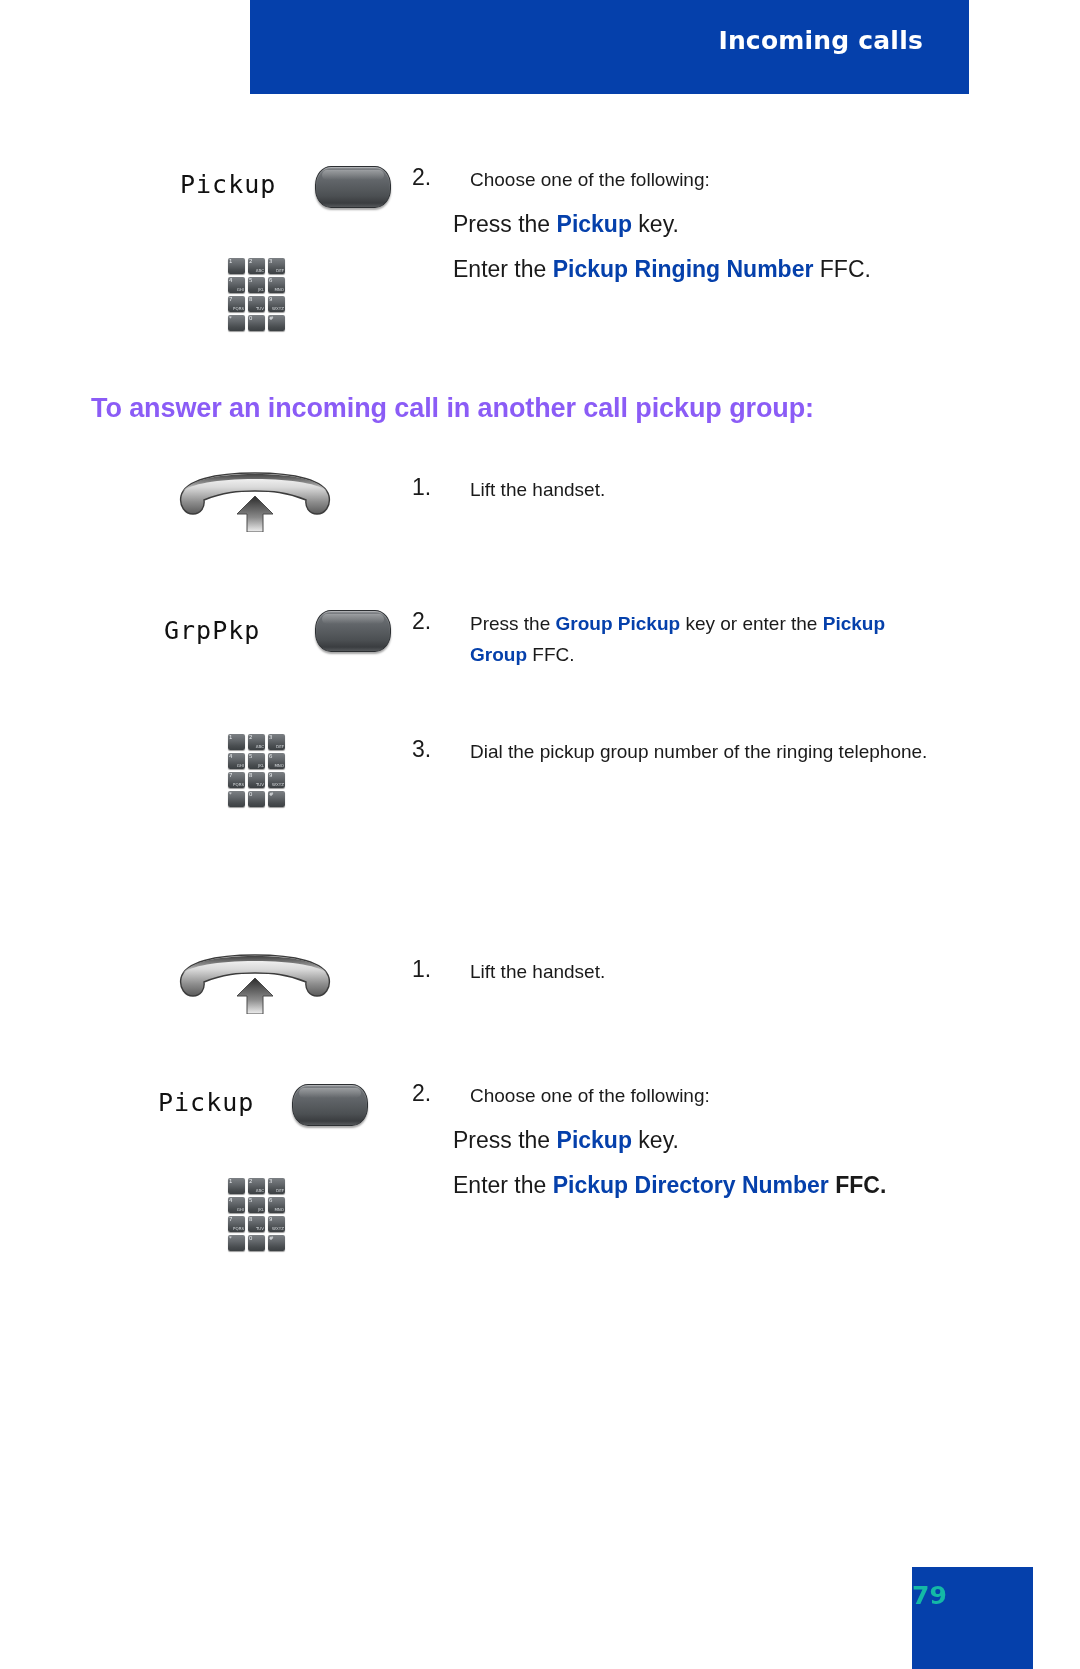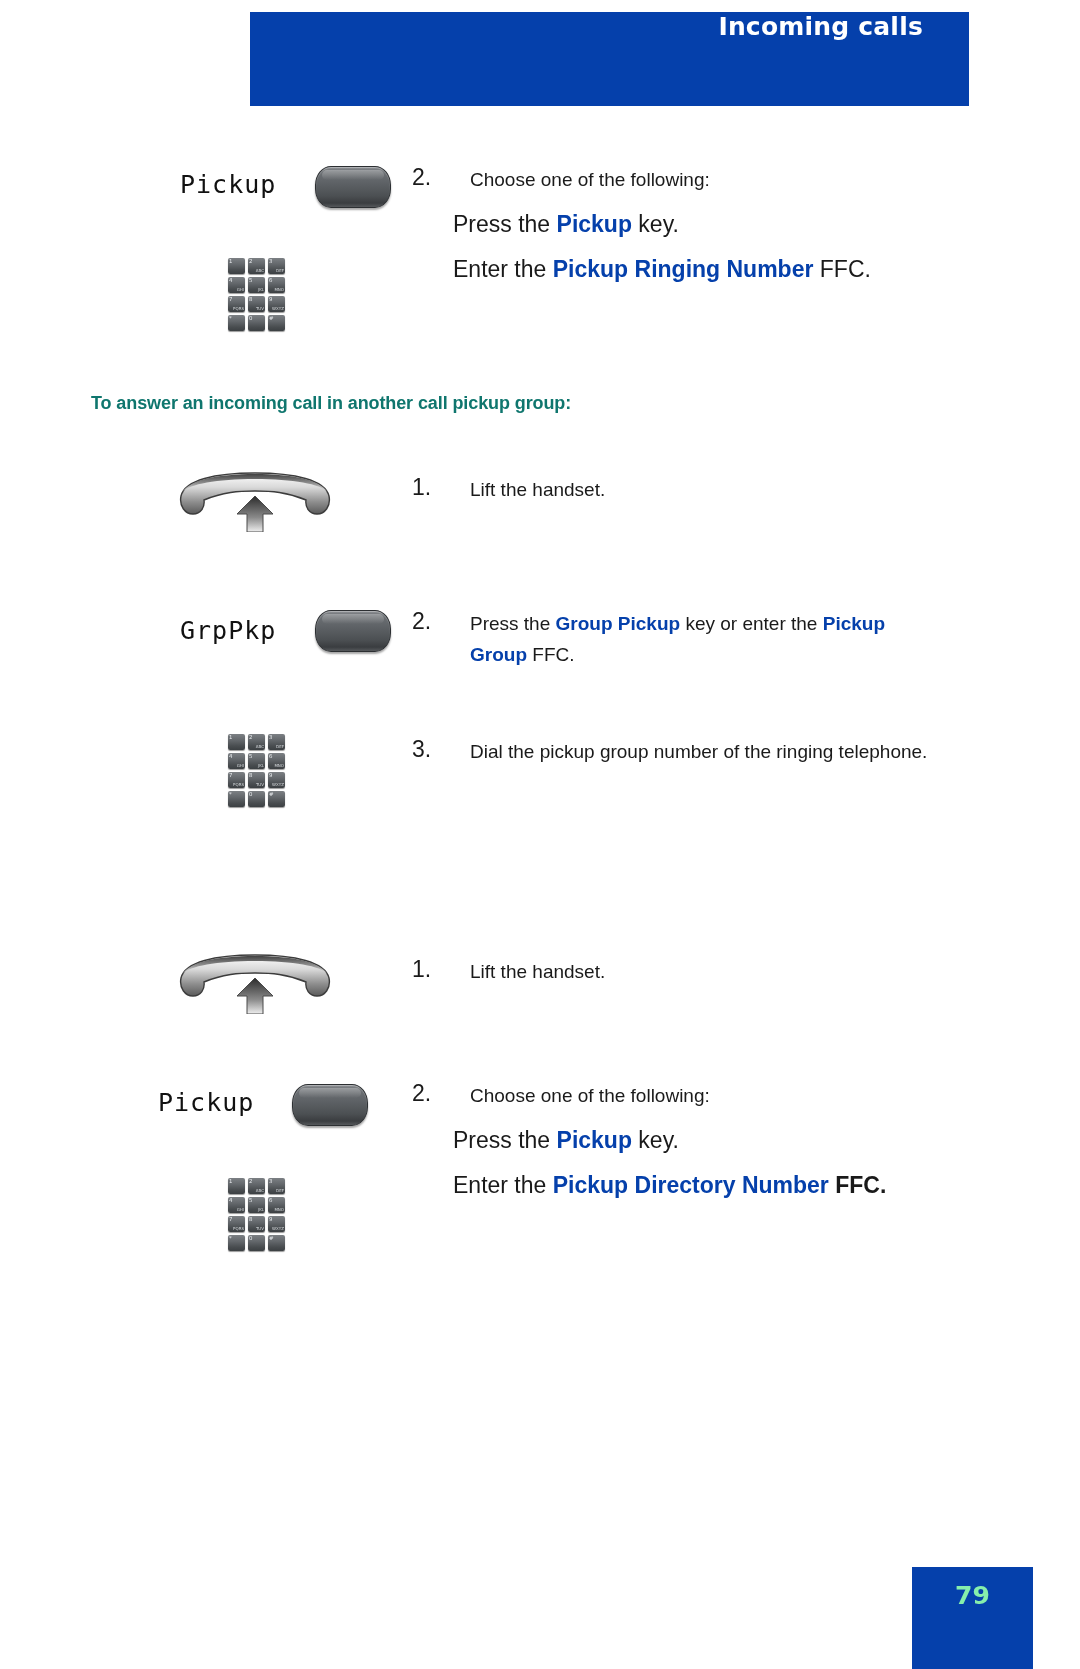--- a/index.html
+++ b/index.html
@@ -12,26 +12,26 @@
     background: #ffffff;
     font-family: "Liberation Sans", sans-serif;
     position: relative;
     overflow: hidden;
   }
 
   
   .header-banner {
     position: absolute;
     left: 250px;
-    top: 12px;
+    top: 0;
     width: 719px;
     height: 94px;
     background: #0540ab;
     display: flex;
-    align-items: flex-start;
+    align-items: center;
     justify-content: flex-end;
   }
   .header-title {
     color: #ffffff;
     font-family: "DejaVu Sans", sans-serif;
     font-weight: bold;
     font-size: 25px;
     letter-spacing: 0.2px;
     padding-right: 46px;
     padding-bottom: 14px;
@@ -75,23 +75,23 @@
   }
   b.k {
     color: #0540ab;
     font-weight: bold;
   }
 
   
   .section-heading {
     position: absolute;
     left: 91px;
-    font-size: 18px;
+    font-size: 27px;
     font-weight: bold;
-    color: #0f766e;
+    color: #8b5cf6;
     white-space: nowrap;
     letter-spacing: -0.1px;
   }
 
   
   .lcd-label {
     font-family: "DejaVu Sans Mono", monospace;
     font-size: 25px;
     color: #111111;
     letter-spacing: 1px;
@@ -182,22 +182,21 @@
     top: 1567px;
     width: 121px;
     height: 102px;
     background: #0540ab;
   }
   .footer-pagenum {
     position: absolute;
     left: 0;
     top: 14px;
     width: 121px;
-    text-align: center;
-    color: #86efac;
+    color: #14b8a6;
     font-family: "DejaVu Sans", sans-serif;
     font-weight: bold;
     font-size: 25px;
   }
 </style>
 </head>
 <body>
 
 <div class="page">
 
@@ -296,21 +295,21 @@
       <path d="M72 62 L72 44 L62 44 L80 26 L98 44 L88 44 L88 62 Z" fill="url(#arrG)" stroke="#4a4a4a" stroke-width="1"></path>
     </svg>
   </div>
   <div class="text-col" style="top:474px;">
     <div style="position:relative;">
       <span class="num">1.</span>
       <div class="step-text">Lift the handset.</div>
     </div>
   </div>
 
-  <div class="lcd-label" style="left:180px; top:616px;">GrpPkp</div>
+  <div class="lcd-label" style="left:164px; top:616px;">GrpPkp</div>
   <div class="softkey" style="left:315px; top:610px;"></div>
 
   <div class="text-col" style="top:608px;">
     <div style="position:relative;">
       <span class="num">2.</span>
       <div class="step-text">
         <span>Press the </span><b class="k">Group Pickup</b><span> key or enter the </span><b class="k">Pickup Group</b><span> FFC.</span>
       </div>
     </div>
   </div>

